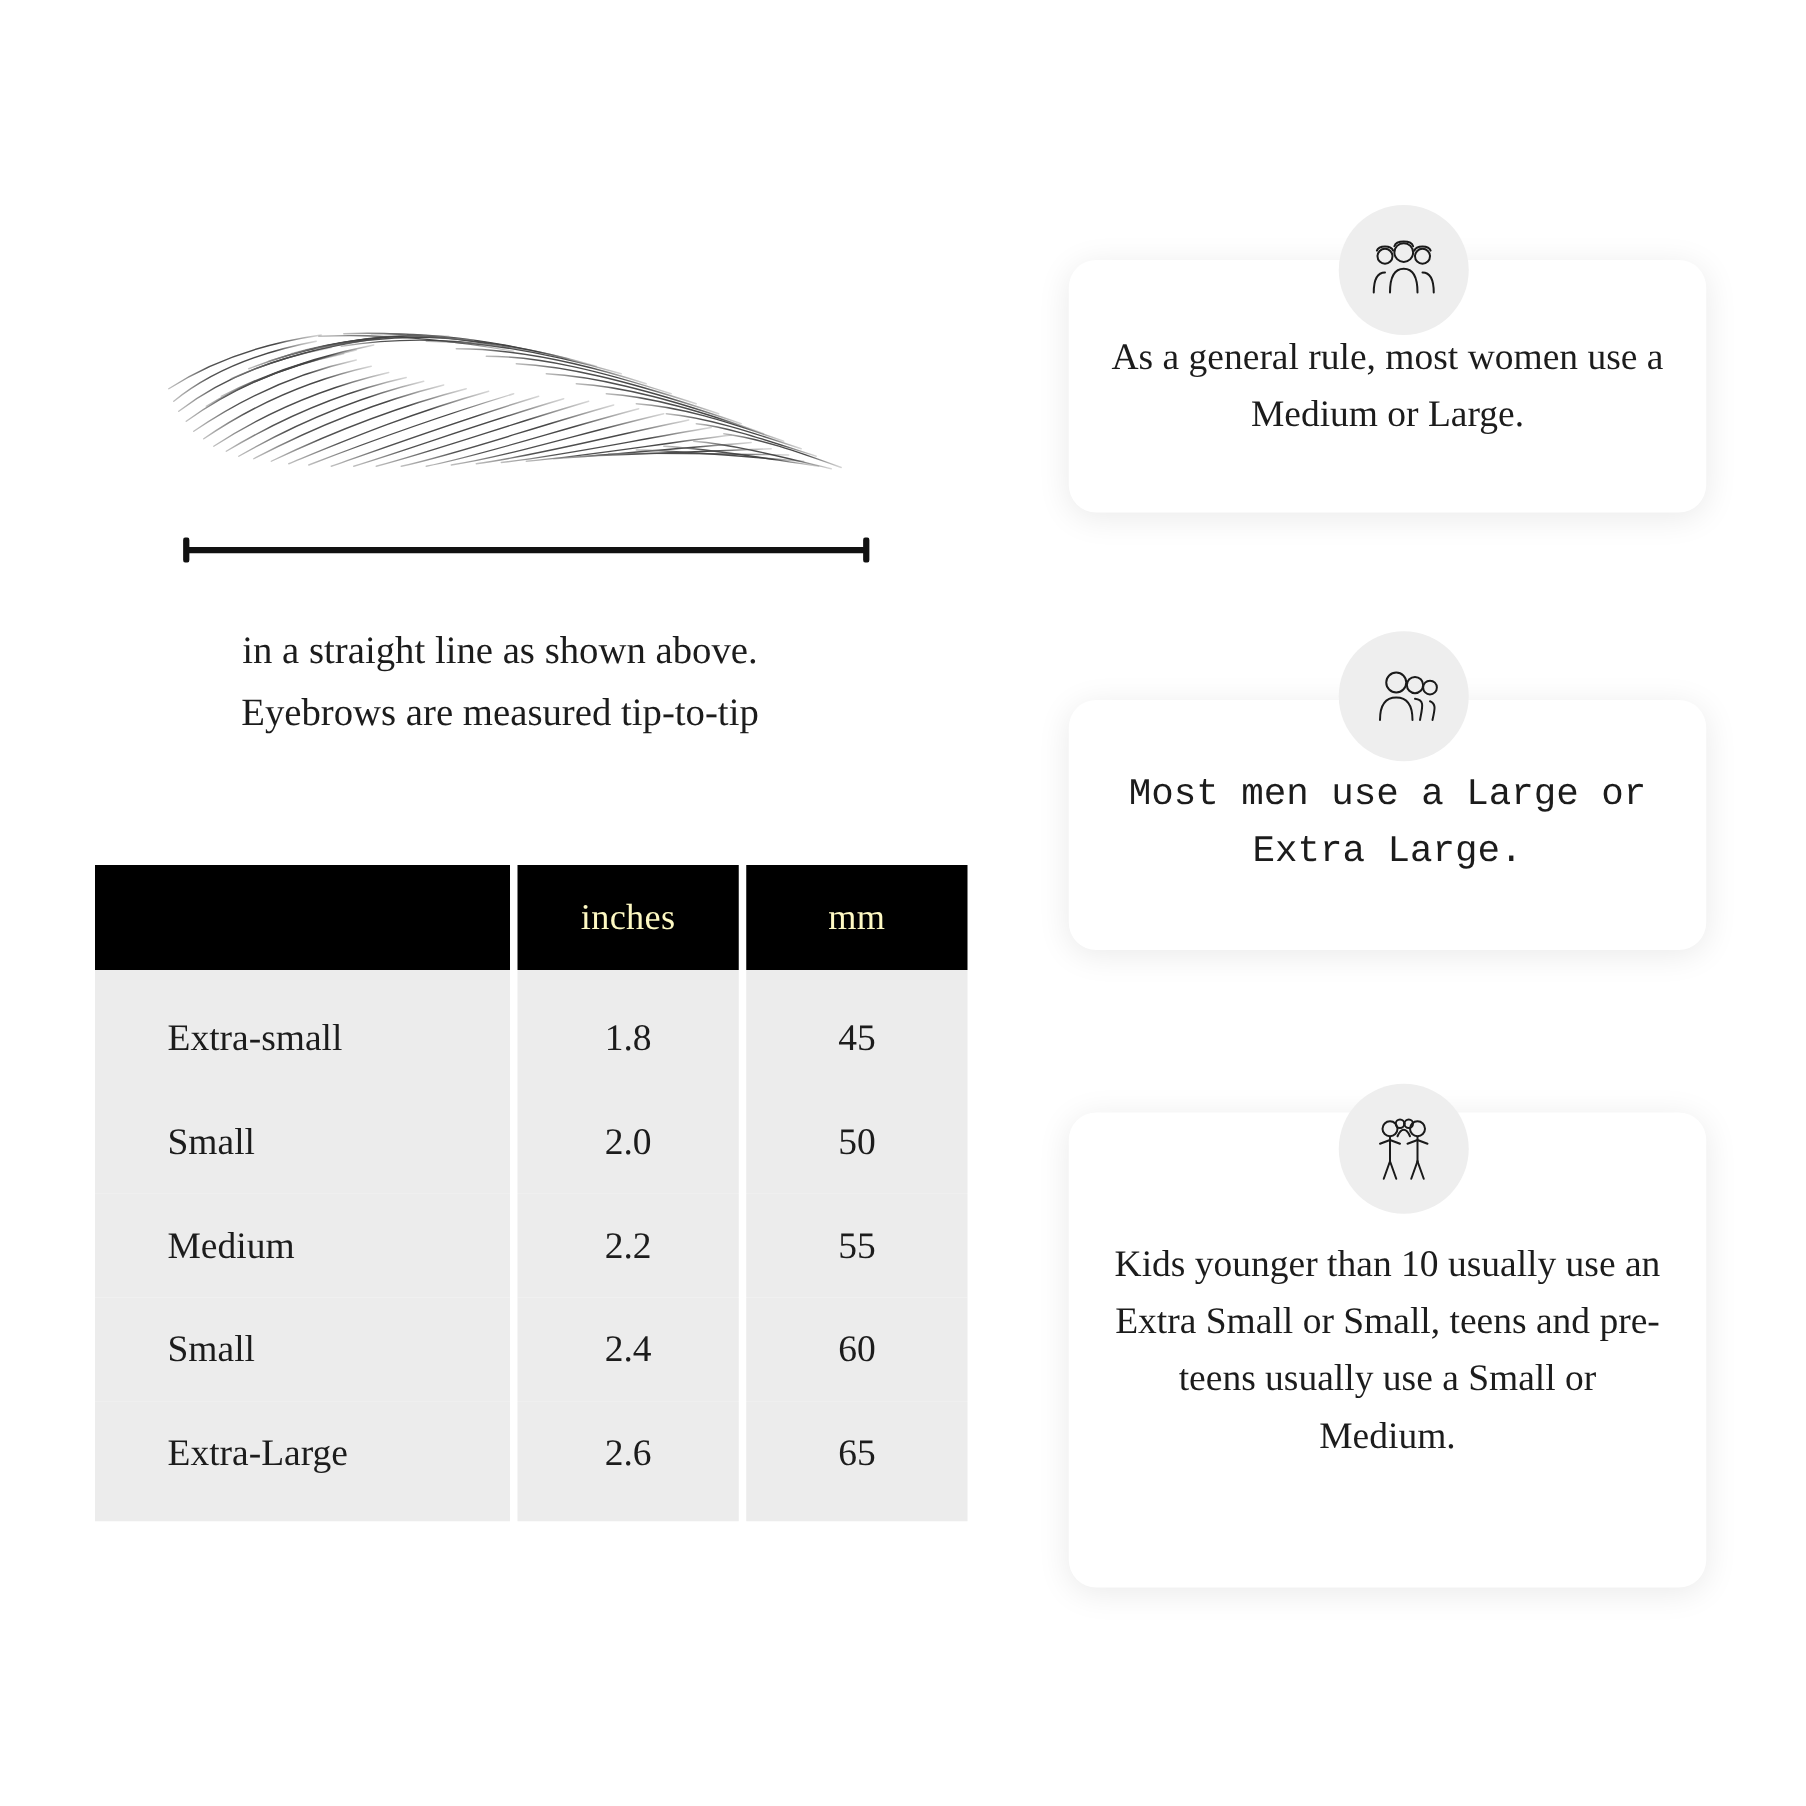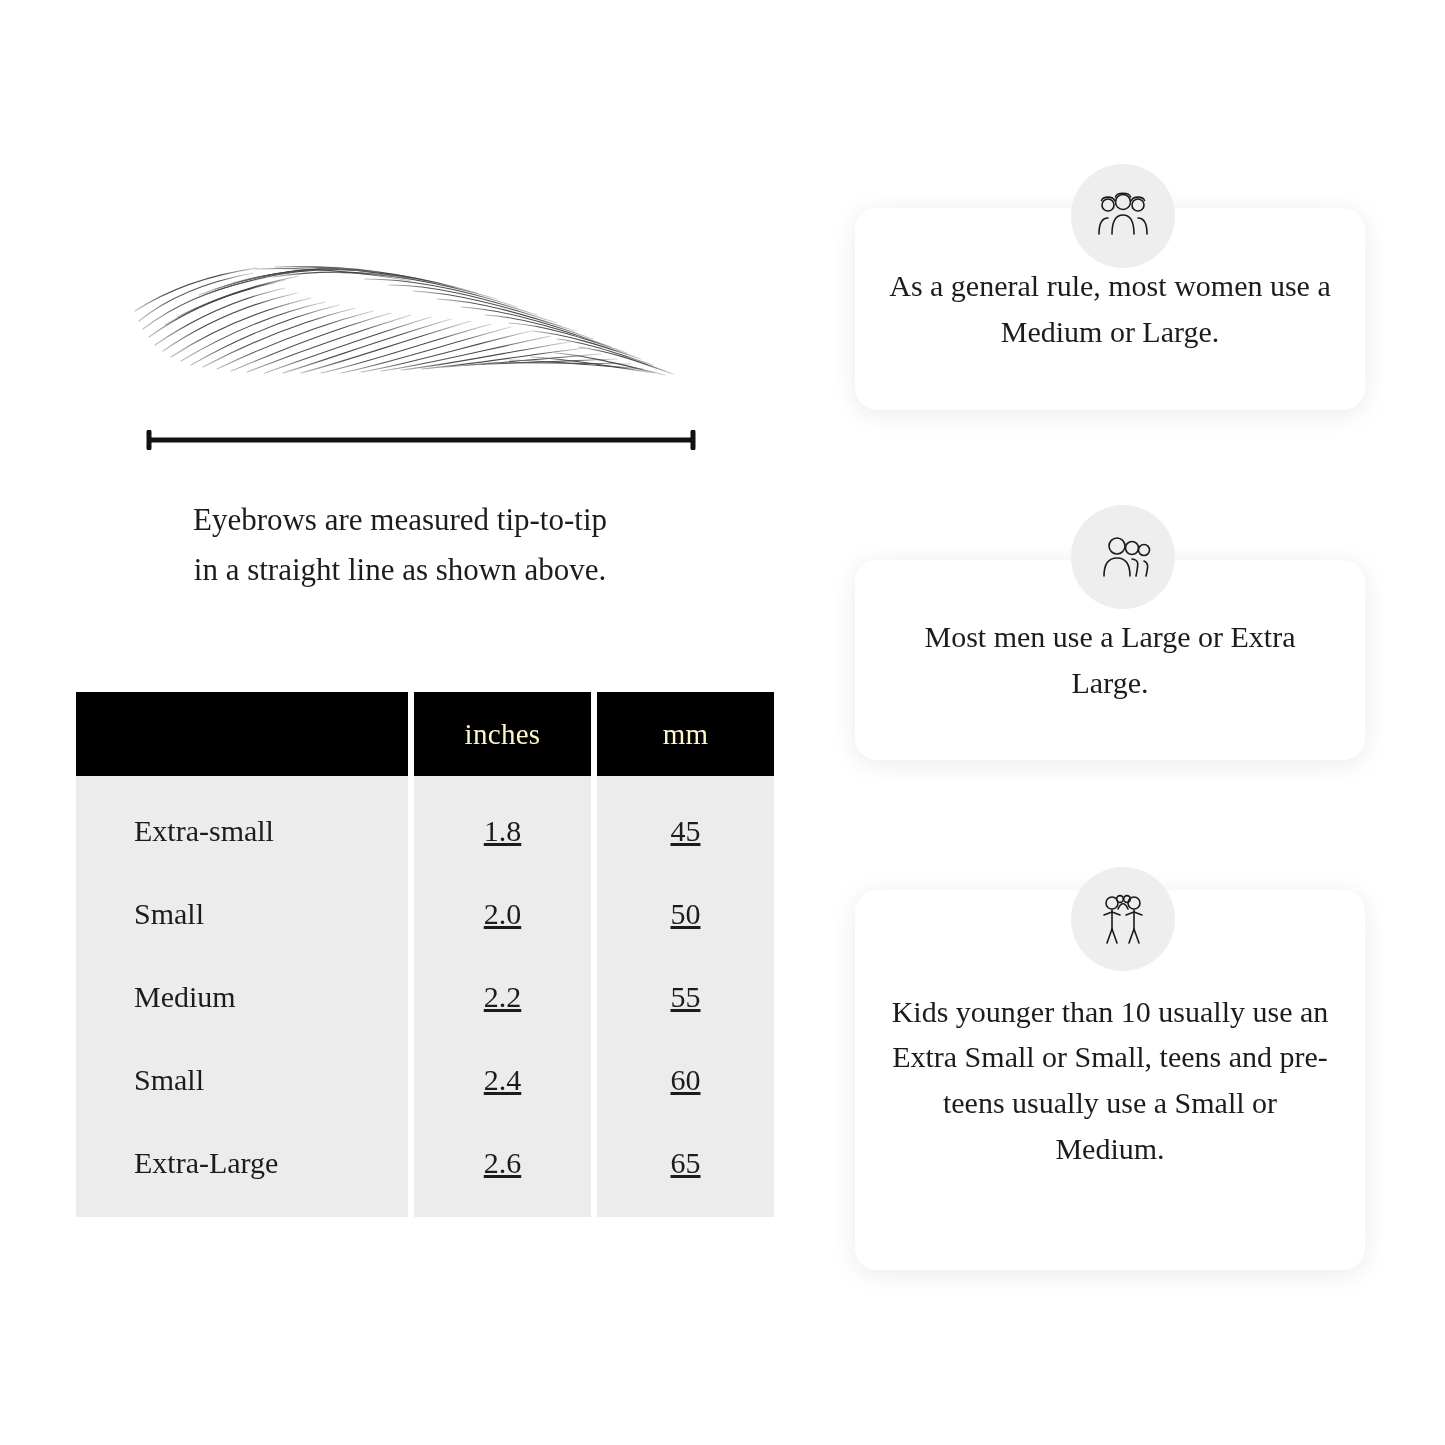--- a/index.html
+++ b/index.html
@@ -92,21 +92,20 @@
     vertical-align: middle;
     color: #1c1c1c;
   }
   .size-table td.name {
     text-align: left;
     padding-left: 58px;
     margin-left: 44px;
   }
   .size-table td.num {
     text-align: center;
-    text-decoration: underline;
   }
   .size-table tbody tr:first-child td {
     padding-top: 14px;
   }
   .size-table tbody tr:last-child td {
     padding-bottom: 14px;
   }
 
   
   .right-col {
@@ -126,21 +125,21 @@
     justify-content: center;
     text-align: center;
   }
   .note-card .note-text {
     font-size: 30px;
     line-height: 1.52;
     color: #1c1c1c;
     padding: 0 34px;
   }
   .note-1 { top: 208px; height: 202px; }
-  .note-2 { top: 560px; height: 200px; }
+  .note-2 { top: 560px; height: 200px; font-family: Liberation Mono, monospace; }
   .note-3 { top: 890px; height: 380px; }
 
   .icon-bubble {
     position: absolute;
     left: 50%;
     transform: translateX(-50%);
     width: 104px;
     height: 104px;
     border-radius: 50%;
     background: #eeeeee;
@@ -229,22 +228,22 @@
       </svg>
 
       <svg class="measure-line" viewBox="0 0 552 20" xmlns="http://www.w3.org/2000/svg">
         <line x1="4" y1="2" x2="4" y2="18" stroke="#111" stroke-width="5" stroke-linecap="round"></line>
         <line x1="548" y1="2" x2="548" y2="18" stroke="#111" stroke-width="5" stroke-linecap="round"></line>
         <line x1="4" y1="10" x2="548" y2="10" stroke="#111" stroke-width="5"></line>
       </svg>
     </div>
 
     <div class="caption">
+      <div>in a straight line as shown above.</div>
       <div>Eyebrows are measured tip-to-tip</div>
-      <div>in a straight line as shown above.</div>
     </div>
 
     <table class="size-table">
       <thead>
         <tr>
           <th class="label-head"></th>
           <th class="num-head">inches</th>
           <th class="num-head">mm</th>
         </tr>
       </thead>

